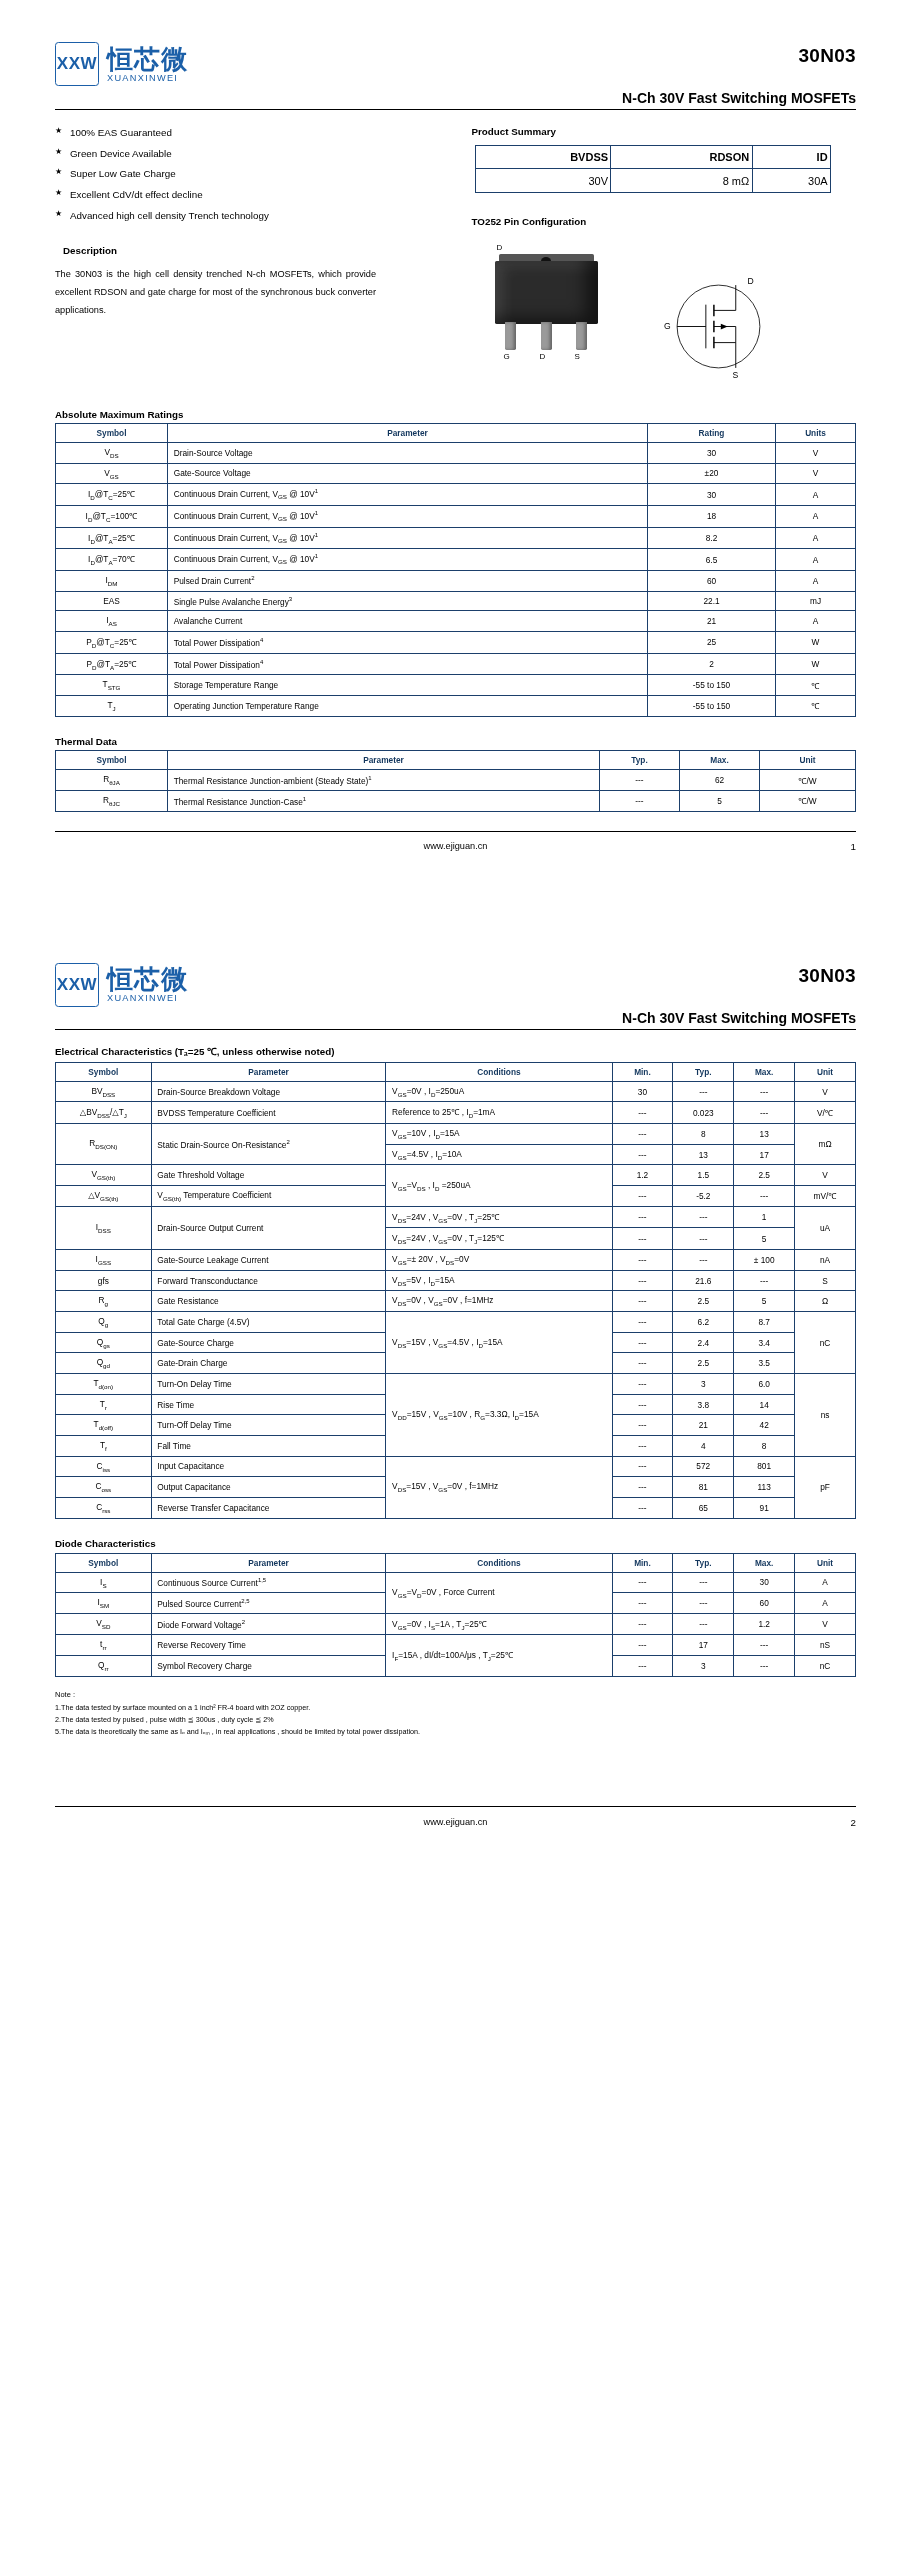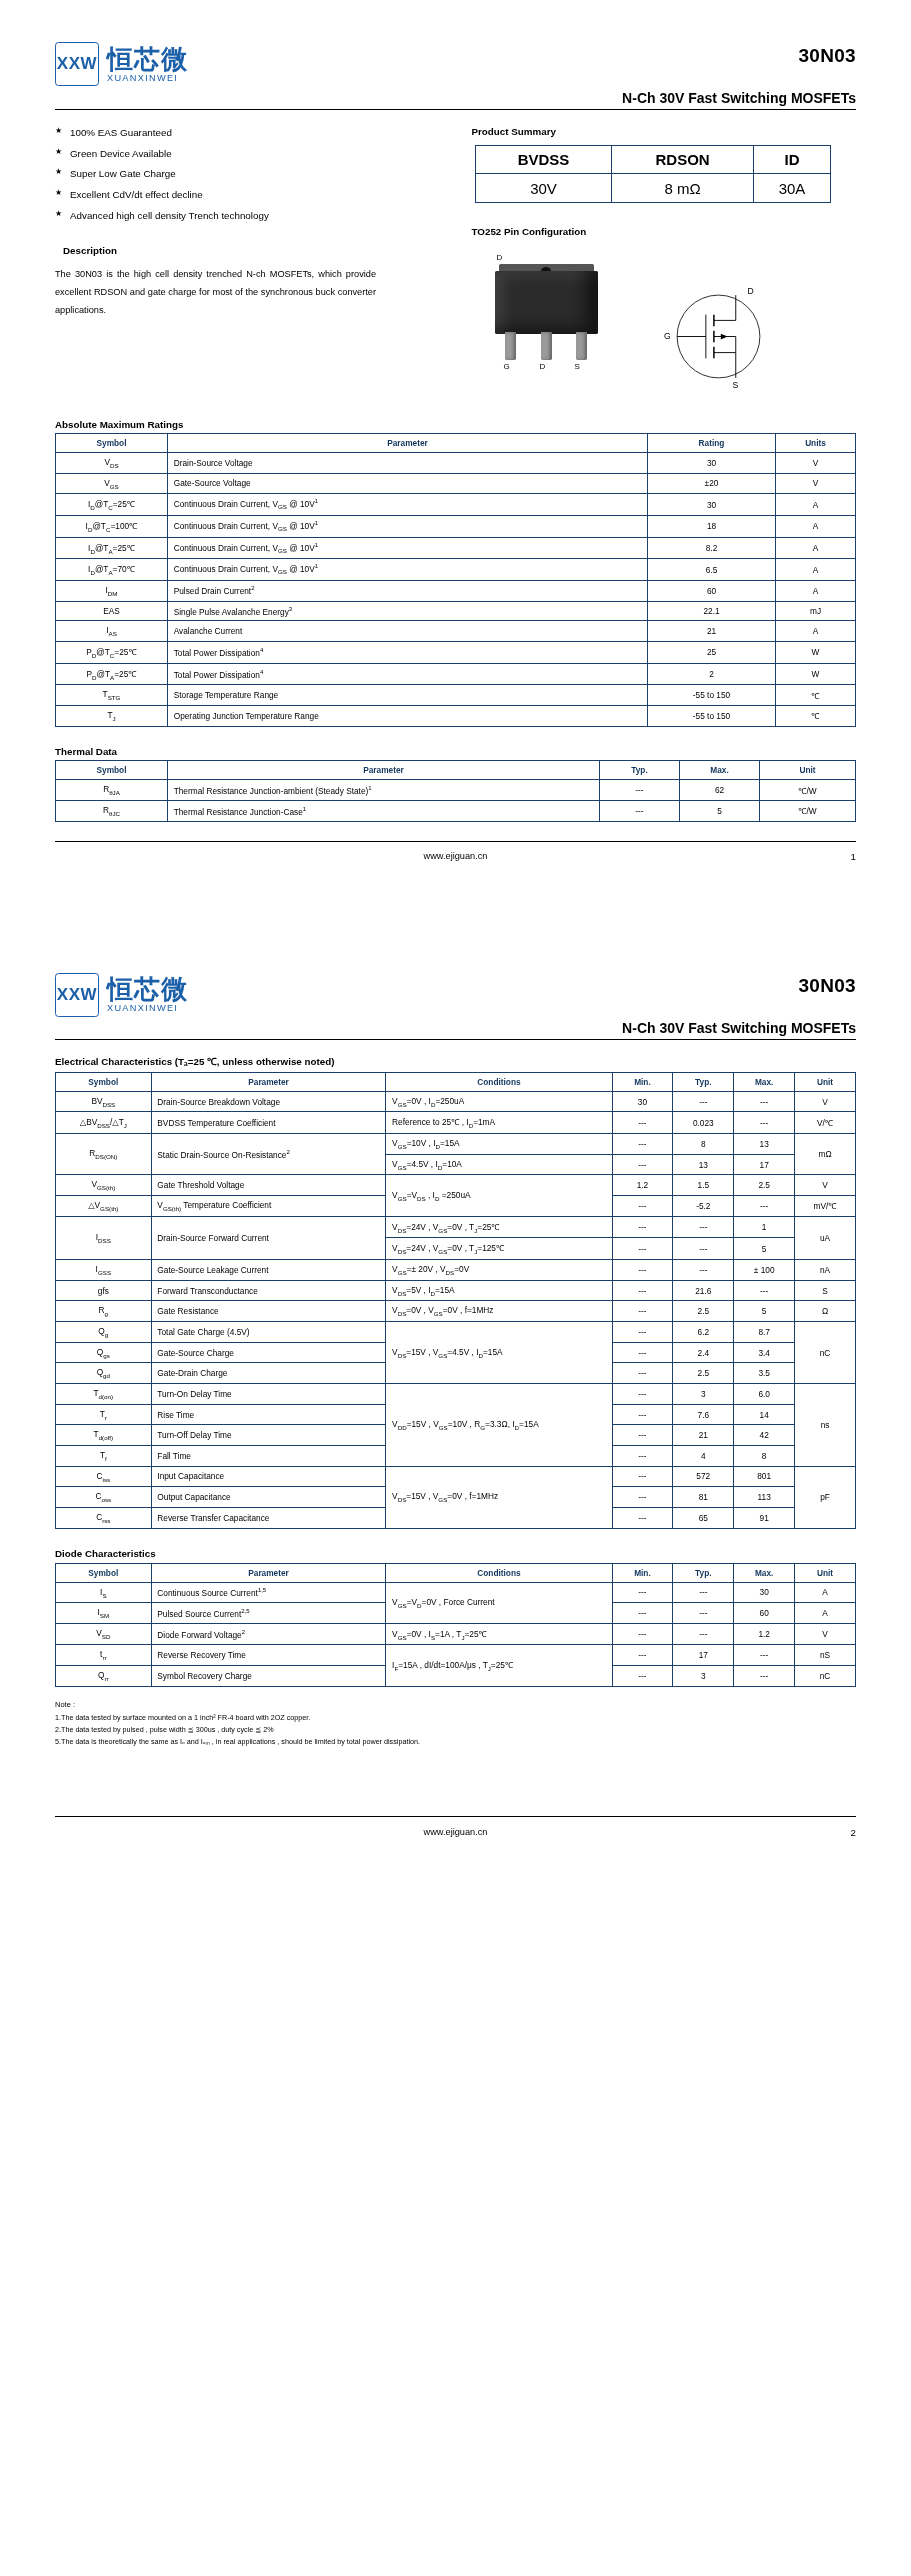--- a/index.html
+++ b/index.html
@@ -25,21 +25,21 @@
   .col-right{width:48%;}
   ul.features{list-style:none;margin:0;padding:0;}
   ul.features li{font-size:9.8px;margin-bottom:7.5px;padding-left:15px;position:relative;line-height:1.35;}
   ul.features li:before{content:"\2605";position:absolute;left:0;top:0;font-size:8px;}
 
   .sec-title{font-size:9.8px;font-weight:bold;margin:0 0 8px 0;}
   .sec-title.ind{margin-left:8px;}
 
   
   table.ps{border-collapse:collapse;width:356px;margin-left:3.4px;}
-  table.ps th,table.ps td{border:0.6px solid #1b3f6b;text-align:center;font-size:15px;padding:5.2px 2.3px;}
+  table.ps th,table.ps td{border:0.6px solid #1b3f6b;text-align:right;font-size:11px;padding:5.2px 2.3px;}
   table.ps th{font-weight:bold;}
 
   
   .desc{font-size:9.2px;line-height:1.95;text-align:justify;margin-top:10.3px;width:321px;}
   .desc p{margin:0 0 1.1px 0;}
 
   
   .pkg-area{margin-top:10.3px;display:flex;gap:17px;align-items:flex-start;}
   .pkg-draw{position:relative;width:172px;height:132px;}
   .pkg-body{position:absolute;left:23px;top:24px;width:103px;height:63px;background:#2b2b2b;border-radius:1.7px;
@@ -375,21 +375,21 @@
           <tr>
             <td>△V<sub class="sub">GS(th)</sub></td>
             <td class="l">V<sub class="sub">GS(th)</sub> Temperature Coefficient</td>
             <td>---</td>
             <td>-5.2</td>
             <td>---</td>
             <td>mV/℃</td>
           </tr>
           <tr>
             <td rowspan="2">I<sub class="sub">DSS</sub></td>
-            <td class="l" rowspan="2">Drain-Source Forward Current</td>
+            <td class="l" rowspan="2">Drain-Source Output Current</td>
             <td class="l">V<sub class="sub">DS</sub>=24V , V<sub class="sub">GS</sub>=0V , T<sub class="sub">J</sub>=25℃</td>
             <td>---</td>
             <td>---</td>
             <td>1</td>
             <td rowspan="2">uA</td>
           </tr>
           <tr>
             <td class="l">V<sub class="sub">DS</sub>=24V , V<sub class="sub">GS</sub>=0V , T<sub class="sub">J</sub>=125℃</td>
             <td>---</td>
             <td>---</td>
@@ -451,21 +451,21 @@
             <td class="l" rowspan="4">V<sub class="sub">DD</sub>=15V , V<sub class="sub">GS</sub>=10V , R<sub class="sub">G</sub>=3.3Ω, I<sub class="sub">D</sub>=15A</td>
             <td>---</td>
             <td>3</td>
             <td>6.0</td>
             <td rowspan="4">ns</td>
           </tr>
           <tr>
             <td>T<sub class="sub">r</sub></td>
             <td class="l">Rise Time</td>
             <td>---</td>
-            <td>7.6</td>
+            <td>3.8</td>
             <td>14</td>
           </tr>
           <tr>
             <td>T<sub class="sub">d(off)</sub></td>
             <td class="l">Turn-Off Delay Time</td>
             <td>---</td>
             <td>21</td>
             <td>42</td>
           </tr>
           <tr>

